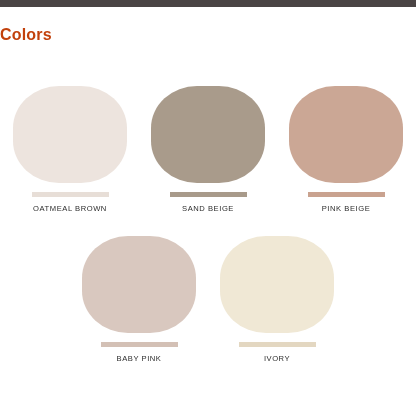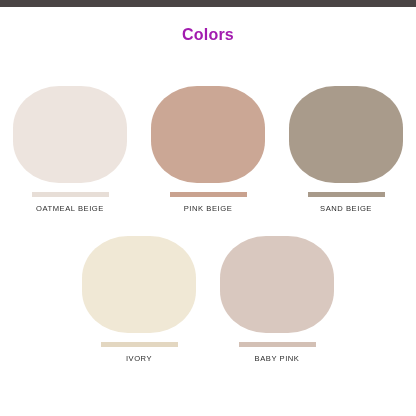--- a/index.html
+++ b/index.html
@@ -22,24 +22,23 @@
     width: 416px;
     height: 7px;
     background: #4a4444;
   }
 
   #page-title {
     position: absolute;
     top: 25px;
     left: 0;
     width: 416px;
-    text-align: center;
     font-size: 16px;
     font-weight: bold;
-    color: #a21caf;
+    color: #c2410c;
     letter-spacing: 0.2px;
     line-height: 20px;
   }
 
   #swatch-grid {
     position: absolute;
     top: 86px;
     left: 0;
     width: 416px;
     display: flex;
@@ -92,47 +91,47 @@
 
 <div id="page-title">Colors</div>
 
 <div id="swatch-grid">
 
   <div class="swatch-row">
 
     <div class="swatch-cell">
       <div class="swatch-chip" style="background-color: rgb(237, 228, 222);"></div>
       <div class="swatch-bar" style="background-color: rgb(231, 222, 215);"></div>
-      <div class="swatch-label">OATMEAL BEIGE</div>
+      <div class="swatch-label">OATMEAL BROWN</div>
+    </div>
+
+    <div class="swatch-cell">
+      <div class="swatch-chip" style="background-color: rgb(169, 155, 139);"></div>
+      <div class="swatch-bar" style="background-color: rgb(168, 154, 138);"></div>
+      <div class="swatch-label">SAND BEIGE</div>
     </div>
 
     <div class="swatch-cell">
       <div class="swatch-chip" style="background-color: rgb(203, 167, 149);"></div>
       <div class="swatch-bar" style="background-color: rgb(201, 162, 143);"></div>
       <div class="swatch-label">PINK BEIGE</div>
     </div>
 
-    <div class="swatch-cell">
-      <div class="swatch-chip" style="background-color: rgb(169, 155, 139);"></div>
-      <div class="swatch-bar" style="background-color: rgb(168, 154, 138);"></div>
-      <div class="swatch-label">SAND BEIGE</div>
-    </div>
-
   </div>
 
   <div class="swatch-row">
 
     <div class="swatch-cell">
+      <div class="swatch-chip" style="background-color: rgb(217, 200, 191);"></div>
+      <div class="swatch-bar" style="background-color: rgb(211, 192, 181);"></div>
+      <div class="swatch-label">BABY PINK</div>
+    </div>
+
+    <div class="swatch-cell">
       <div class="swatch-chip" style="background-color: rgb(240, 232, 213);"></div>
       <div class="swatch-bar" style="background-color: rgb(227, 215, 193);"></div>
       <div class="swatch-label">IVORY</div>
-    </div>
-
-    <div class="swatch-cell">
-      <div class="swatch-chip" style="background-color: rgb(217, 200, 191);"></div>
-      <div class="swatch-bar" style="background-color: rgb(211, 192, 181);"></div>
-      <div class="swatch-label">BABY PINK</div>
     </div>
 
 
   </div>
 
 </div>
 
 </body></html>

